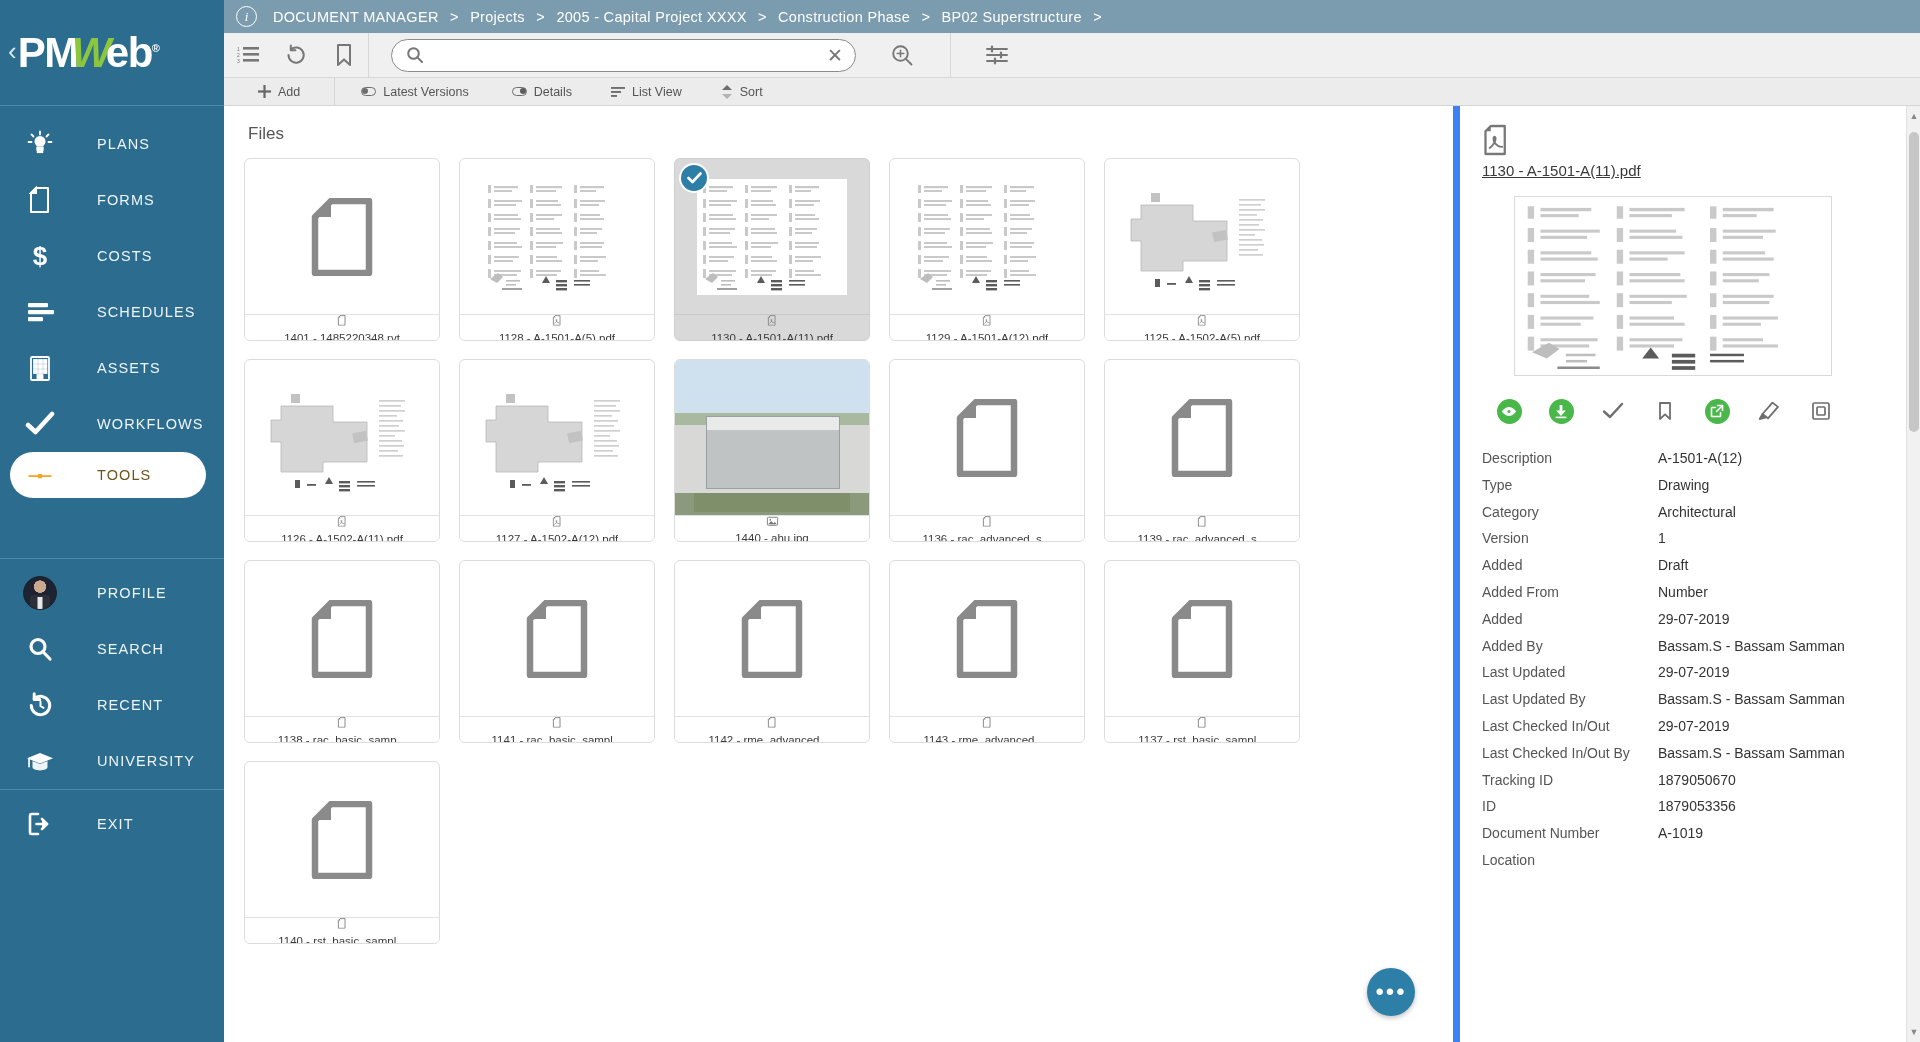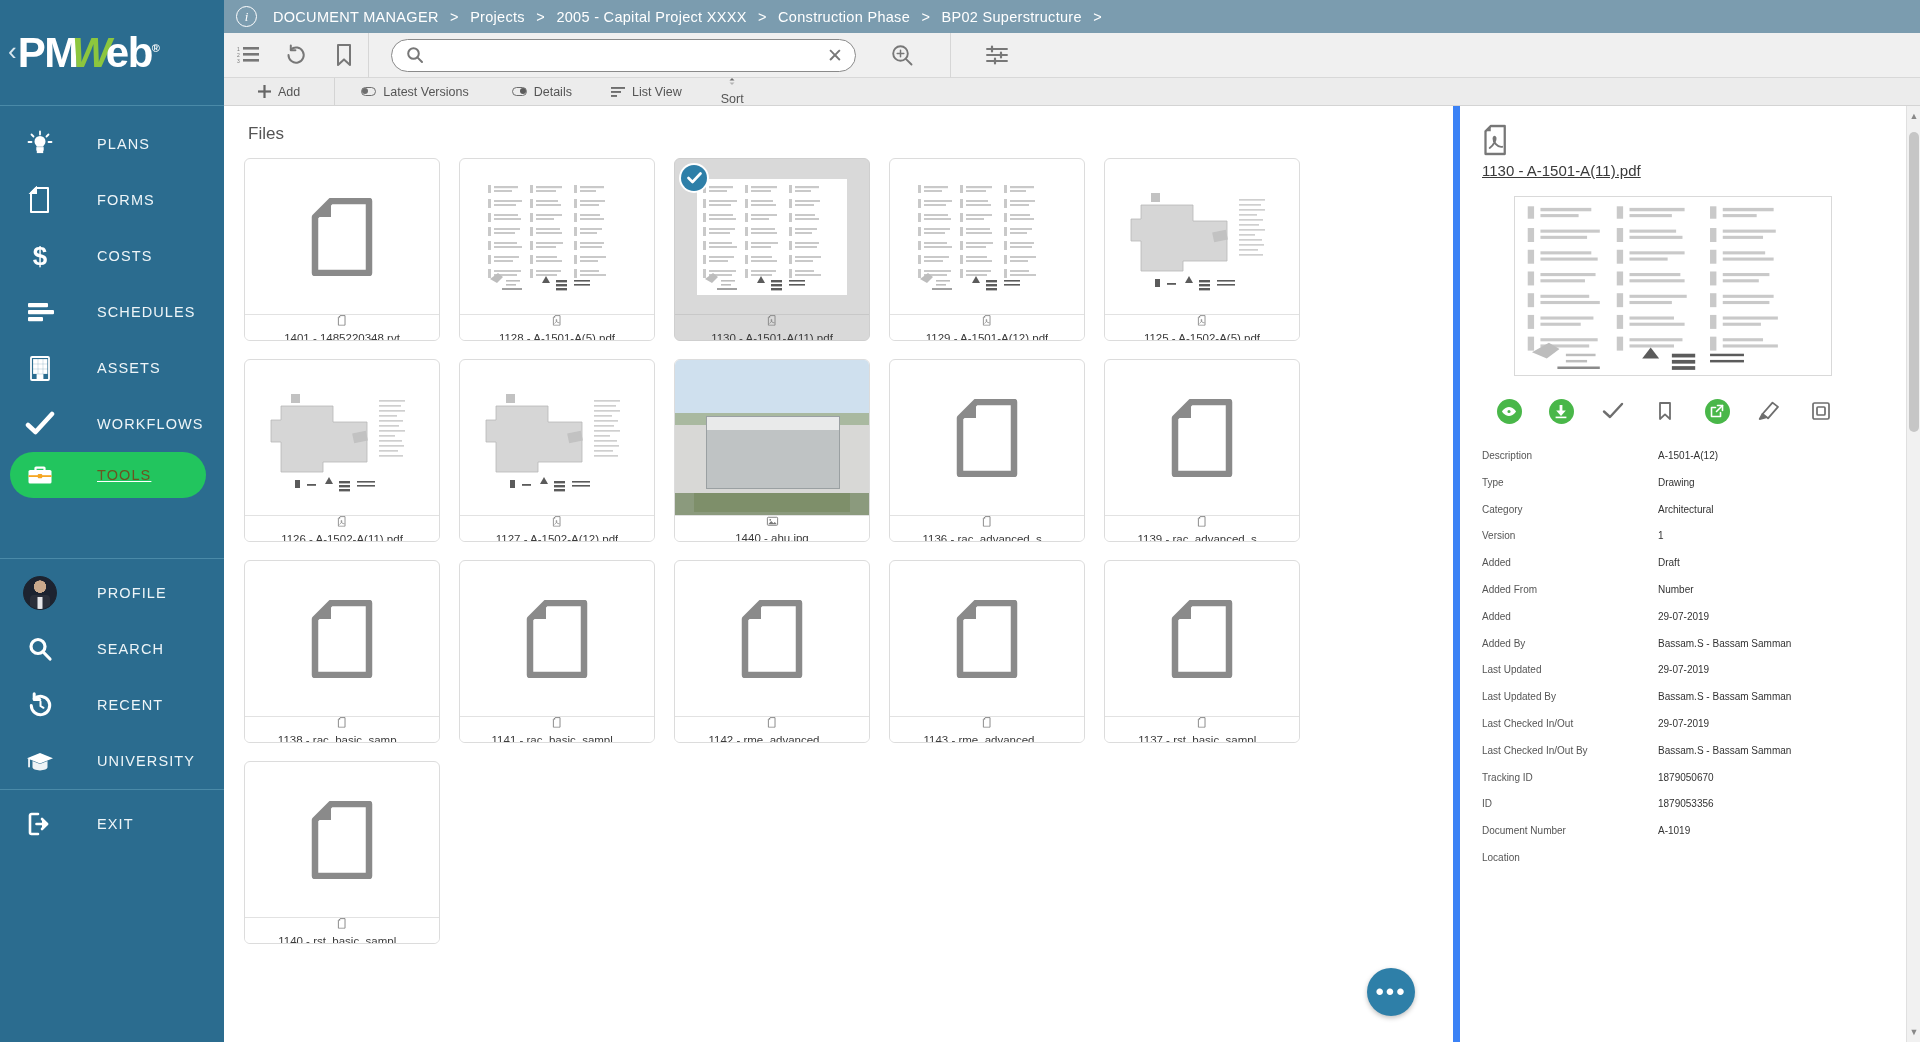--- a/index.html
+++ b/index.html
@@ -43,22 +43,22 @@
     display:flex; align-items:center; height:56px;
     padding-left:14px; cursor:pointer; position:relative;gap:31px;
   }
   .nav-item .ico {
     width:52px; min-width:52px; display:flex; align-items:center; justify-content:center;
   }
   .nav-item .lbl {
     font-size:14.5px; letter-spacing:1.1px; color:#eef5f8;
   }
   .nav-item.active {
-    background:#22c55e; border-radius:28px; margin:0 18px 0 10px;
-    padding-left:4px; height:46px;text-decoration:underline;
+    background:#ffffff; border-radius:28px; margin:0 18px 0 10px;
+    padding-left:4px; height:46px;
   }
   .nav-item.active .lbl { color:#6b5520; }
   .avatar-img {
     width:34px; height:34px; border-radius:50%;
     background:radial-gradient(circle at 50% 30%, #caa98c 0 22%, #1d2330 23% 100%);
     position:relative; overflow:hidden; border:1px solid #1c2430;
   }
   .avatar-img::after {
     content:""; position:absolute; left:50%; top:57%; transform:translateX(-50%);
     width:20px; height:18px; border-radius:4px 4px 0 0; background:#2b2f3a;
@@ -200,21 +200,21 @@
     width:318px; height:180px; border:1px solid #d9d9d9; background:#fff;
     margin:16px 0 0 32px; overflow:hidden; position:relative;
   }
   .act-row { display:flex; align-items:center; gap:26px; margin:22px 0 0 14px; }
   .act-ico { width:26px; height:26px; display:flex; align-items:center; justify-content:center; cursor:pointer; }
   .circle-green {
     width:25px; height:25px; border-radius:50%; background:#49b749;
     display:flex; align-items:center; justify-content:center; color:#fff;
   }
   .props { margin-top:26px; }
-  .prop-row { display:flex; height:26.8px; align-items:flex-start; font-size:10px; }
+  .prop-row { display:flex; height:26.8px; align-items:flex-start; font-size:14px; }
   .prop-k { width:176px; color:#555; }
   .prop-v { color:#333; }
 
   .scrollbar {
     position:absolute; right:0; top:0; width:14px; height:100%;
     background:#f1f1f1; border-left:1px solid #e0e0e0;
   }
   .scroll-thumb {
     position:absolute; top:26px; left:2px; width:10px; height:300px;
     background:#c6c6c6; border-radius:5px;
@@ -471,21 +471,21 @@
         <span>Details</span>
       </div>
       <div class="ab-item" style="padding-left:22px;">
         <svg width="14" height="12" viewBox="0 0 14 12" fill="#6e6e6e">
           <rect x="0" y="1" width="14" height="1.9"></rect>
             <rect x="0" y="5" width="10" height="1.9"></rect>
             <rect x="0" y="9" width="6" height="1.9"></rect>
         </svg>
         <span>List View</span>
       </div>
-      <div class="ab-item" style="padding-left:22px;flex-direction:column;">
+      <div class="ab-item" style="padding-left:22px;">
         <svg width="12" height="14" viewBox="0 0 12 14" fill="#6e6e6e">
           <path d="M6 0 L11 5 H1 z"></path>
             <path d="M6 14 L11 9 H1 z" opacity=".45"></path>
         </svg>
         <span>Sort</span>
       </div>
     </div>
 
     <div class="content">
 

